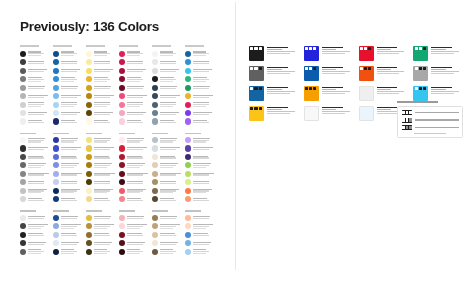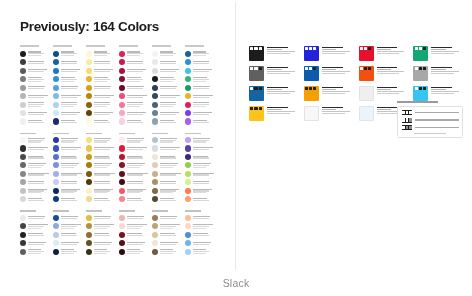--- a/index.html
+++ b/index.html
@@ -256,21 +256,21 @@
     color: #8c8c8c;
     letter-spacing: 0.2px;
   }
 </style>
 </head>
 <body>
 
 <div id="stage">
 
   <div class="panel" id="panel-prev">
-    <div class="panel-title" id="title-prev">Previously: 164 Colors</div>
+    <div class="panel-title" id="title-prev">Previously: 136 Colors</div>
     <div id="prev-sheet">
         <div class="prev-col">
           <div class="prev-col-head">
             <i></i>
           </div>
           <div class="prev-row">
             <span class="prev-dot" style="background: rgb(29, 28, 29);"></span>
             <span class="prev-lines">
               <i class="l1" style="width:58%"></i>
               <i class="l2"></i>
@@ -1567,15 +1567,14 @@
             <b class=""></b>
             <b class="dk"></b>
             <b class="dk"></b>
           </span>
           <span class="legend-line"></span>
         </div>
         <span class="legend-note"></span>
       </div>
   </div>
 
-  <div id="caption">Slack</div>
 
 </div>
 
 </body></html>

